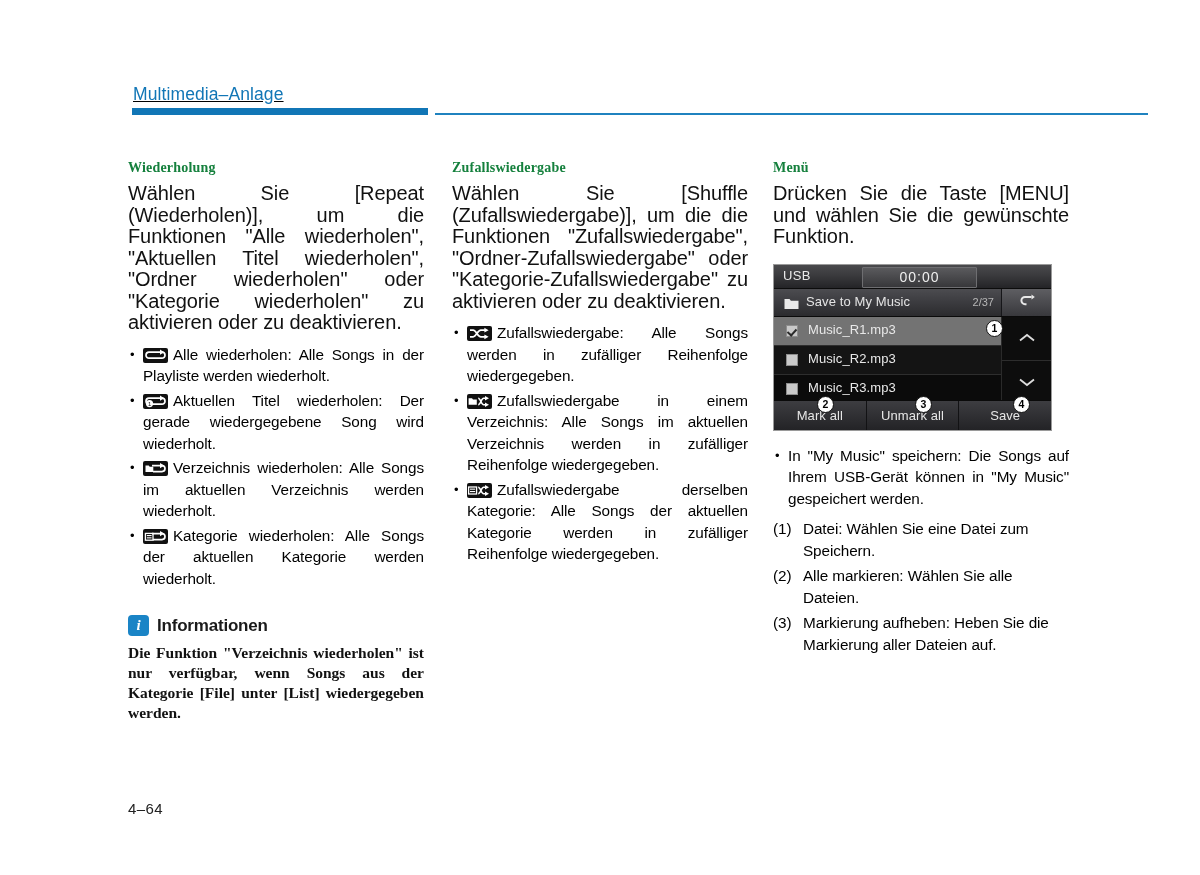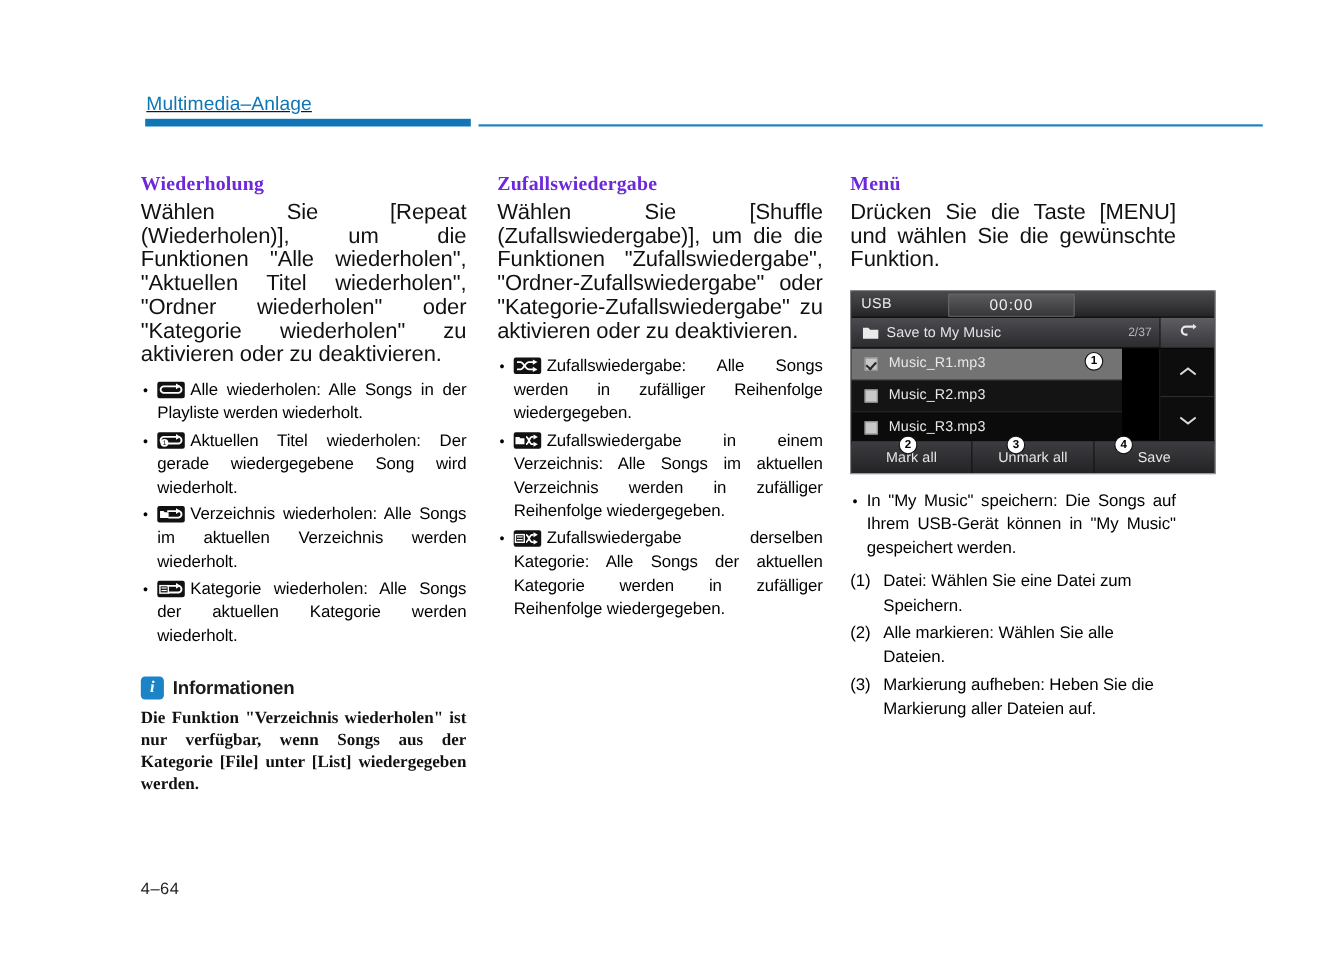--- a/index.html
+++ b/index.html
@@ -66,24 +66,24 @@
     top: 158px;
     width: 296px;
   }
   .col-1 { left: 128px; }
   .col-2 { left: 452px; }
   .col-3 { left: 773px; }
 
   h2.sec-title {
     font-family: "Liberation Serif", serif;
     font-weight: bold;
-    font-size: 18px;
+    font-size: 14px;
     margin: 0 0 6px 0;
     line-height: 19px;
-    color: #6d28d9;
+    color: #15803d;
     letter-spacing: .2px;
   }
 
   p.body {
     margin: 0;
     font-size: 20px;
     line-height: 21.5px;
     text-align: justify;
     color: #111;
     letter-spacing: -.1px;
@@ -180,21 +180,21 @@
   }
   ol.numlist > li .num {
     position: absolute;
     left: 0;
     top: 0;
   }
 
   
   .device {
     position: relative;
-    width: 332px;
+    width: 279px;
     height: 167px;
     margin-top: 16px;
     background: #000;
     border: 1px solid #9a9a9a;
     box-sizing: border-box;
     font-family: "Liberation Sans", sans-serif;
     overflow: hidden;
   }
   .d-titlebar {
     position: relative;

